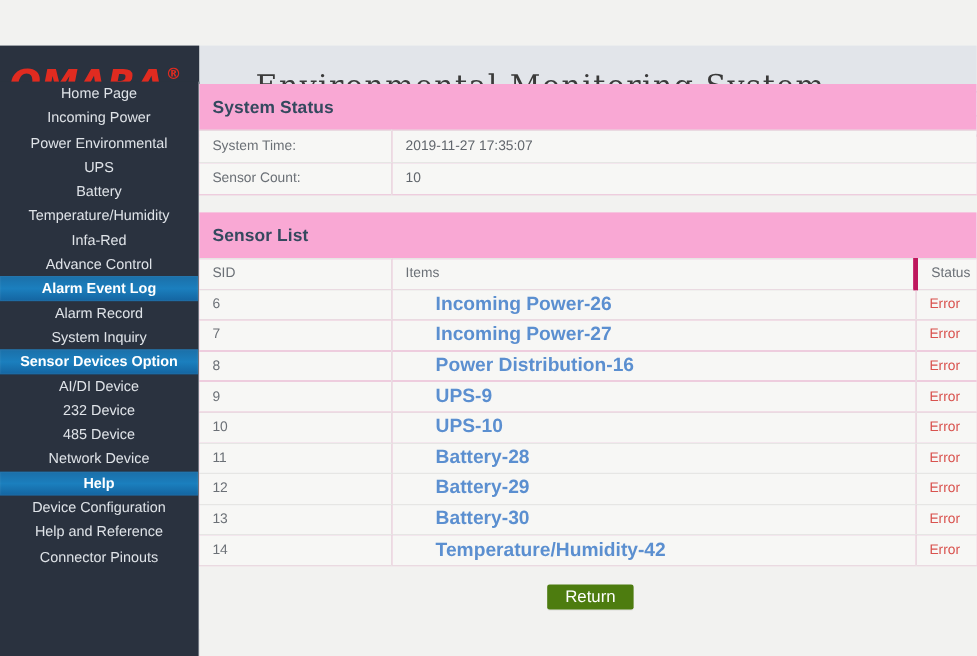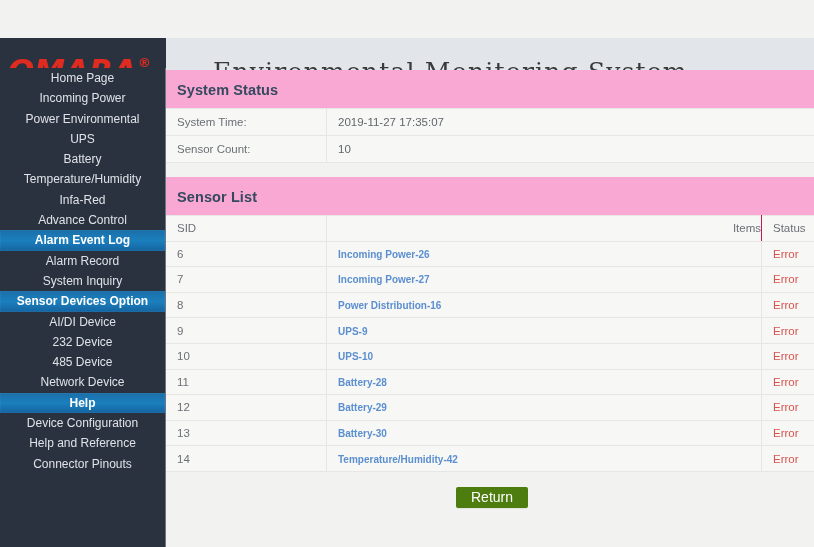--- a/index.html
+++ b/index.html
@@ -160,36 +160,37 @@
     width: 149px;
   }
   table.status-table td.value-cell {
     color: #61666c;
   }
   table.status-table td {
     height: 26px;
   }
 
   table.sensor-table th.col-sid { width: 149px; border-right: 1px solid #e6e6e4; }
-  table.sensor-table th.col-items { width: 423px; border-right: 1px solid #be185d; text-align: right; }
+  table.sensor-table th.col-items { width: 423px; border-right: 4px solid #be185d; }
   table.sensor-table th.col-status { width: 76px; }
   table.sensor-table td.col-sid { width: 149px; border-right: 1px solid #e6e6e4; }
   table.sensor-table td.col-items { width: 423px; border-right: 1px solid #e6e6e4; }
   table.sensor-table td.col-status { width: 76px; }
 
   table.sensor-table thead th {
     color: #6b7076;
     font-size: 11.5px;
   }
   .item-link {
     color: #5b8fd0;
     font-weight: bold;
-    font-size: 10px;
+    font-size: 16px;
     text-decoration: none;
     cursor: pointer;
+    margin-left: 25px;
   }
   .status-error {
     color: #d9534f;
     font-size: 11.5px;
   }
 
   .return-bar {
     height: 52px;
     background: #f2f2f0;
     display: flex;

